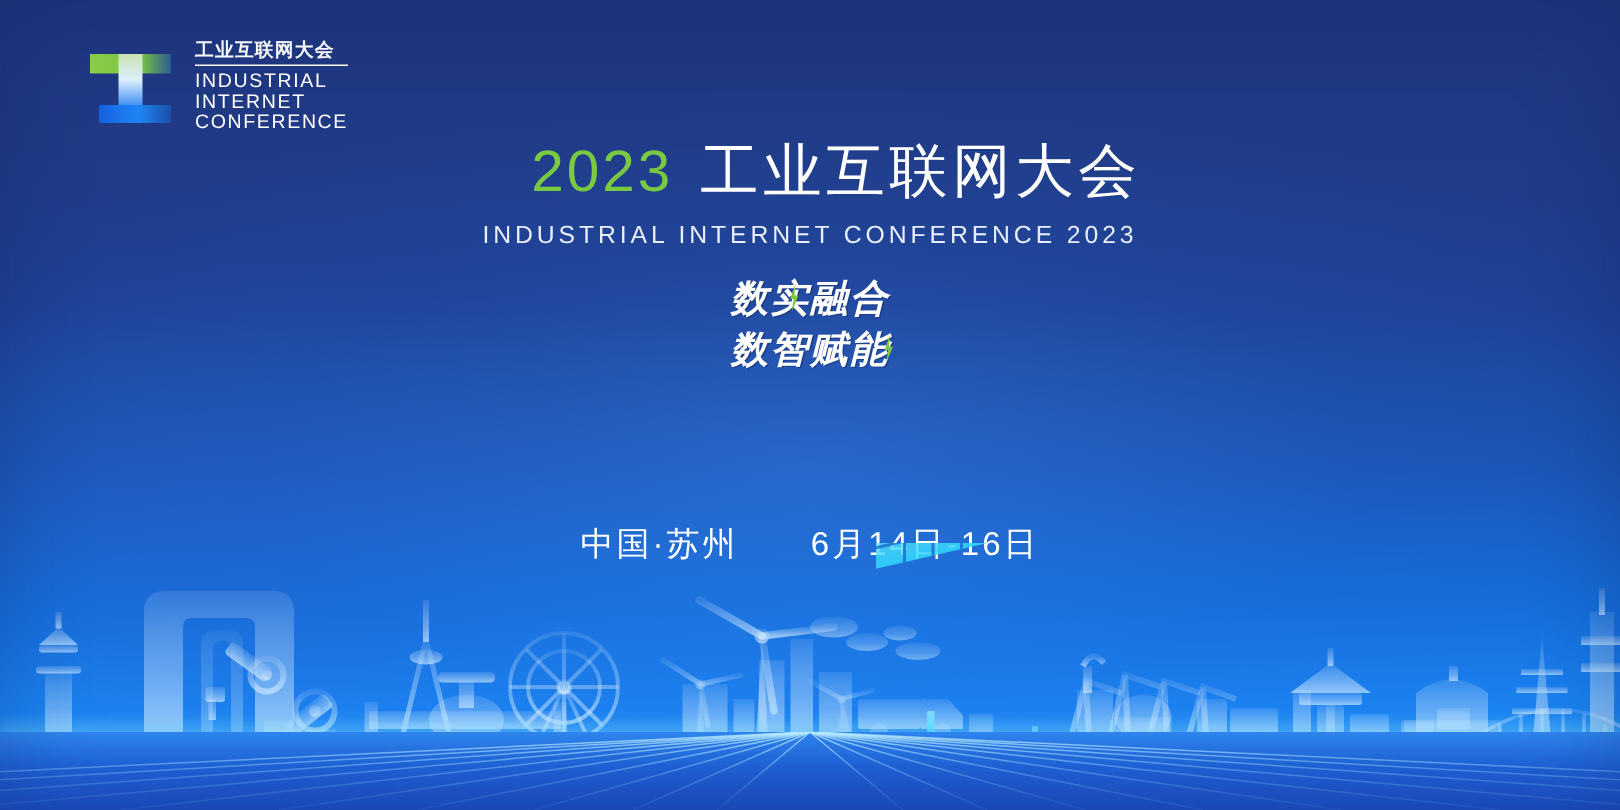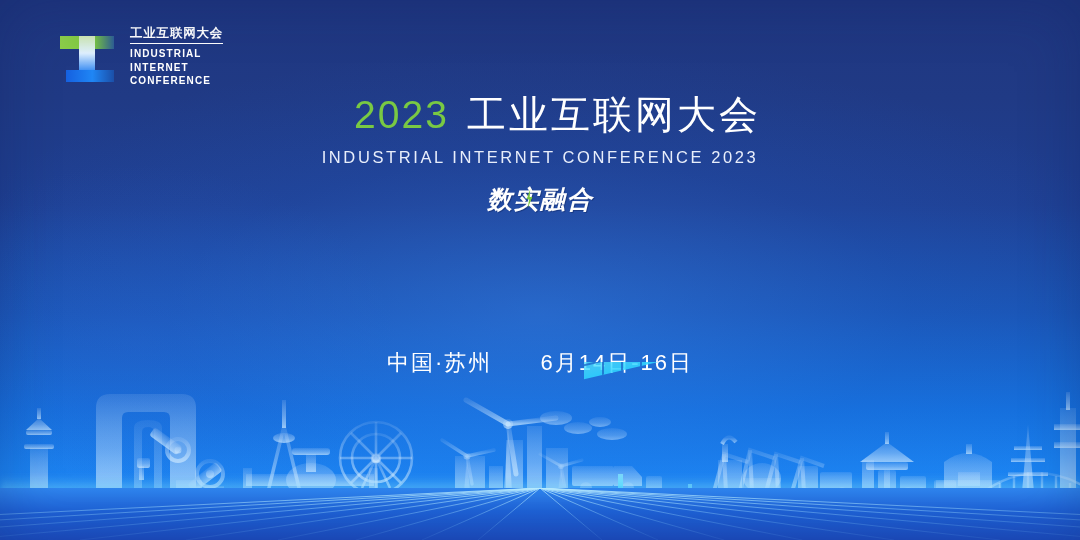--- a/index.html
+++ b/index.html
@@ -51,21 +51,21 @@
   .logo-mark { width:62px; height:62px; display:block; }
   .logo-text { display:flex; flex-direction:column; justify-content:center; }
   .logo-cn {
     color:#ffffff; font-size:12.5px; font-weight:bold;
     letter-spacing:0.8px; line-height:15px;
     border-bottom:1.5px solid #ffffff;
     padding-bottom:2px; margin-bottom:3px;
     white-space:nowrap;
   }
   .logo-en {
-    color:#ffffff; font-size:10px; font-weight:bold;
+    color:#ffffff; font-size:13px; font-weight:normal;
     letter-spacing:1.1px; line-height:13.5px;
     white-space:nowrap;
   }
 
   
   .title-wrap {
     position:absolute; left:0; right:0; top:92px;
     text-align:center;
   }
   .title-main {
@@ -231,20 +231,24 @@
     </div>
     <div class="title-sub">INDUSTRIAL INTERNET CONFERENCE 2023</div>
   </div>
 
   <div class="slogan-row">
 
     <div class="slogan-left">
       <div class="slogan-left-line">
         <span>数实融合</span>
         <span class="bolt bolt-a"></span>
+      </div>
+      <div class="slogan-left-line">
+        <span>数智赋能</span>
+        <span class="bolt bolt-b"></span>
       </div>
     </div>
 
   </div>
 
   <div class="meta-row">
     <span>中国·苏州</span>
     <span class="meta-gap"></span>
     <span>6月14日-16日</span>
   </div>

